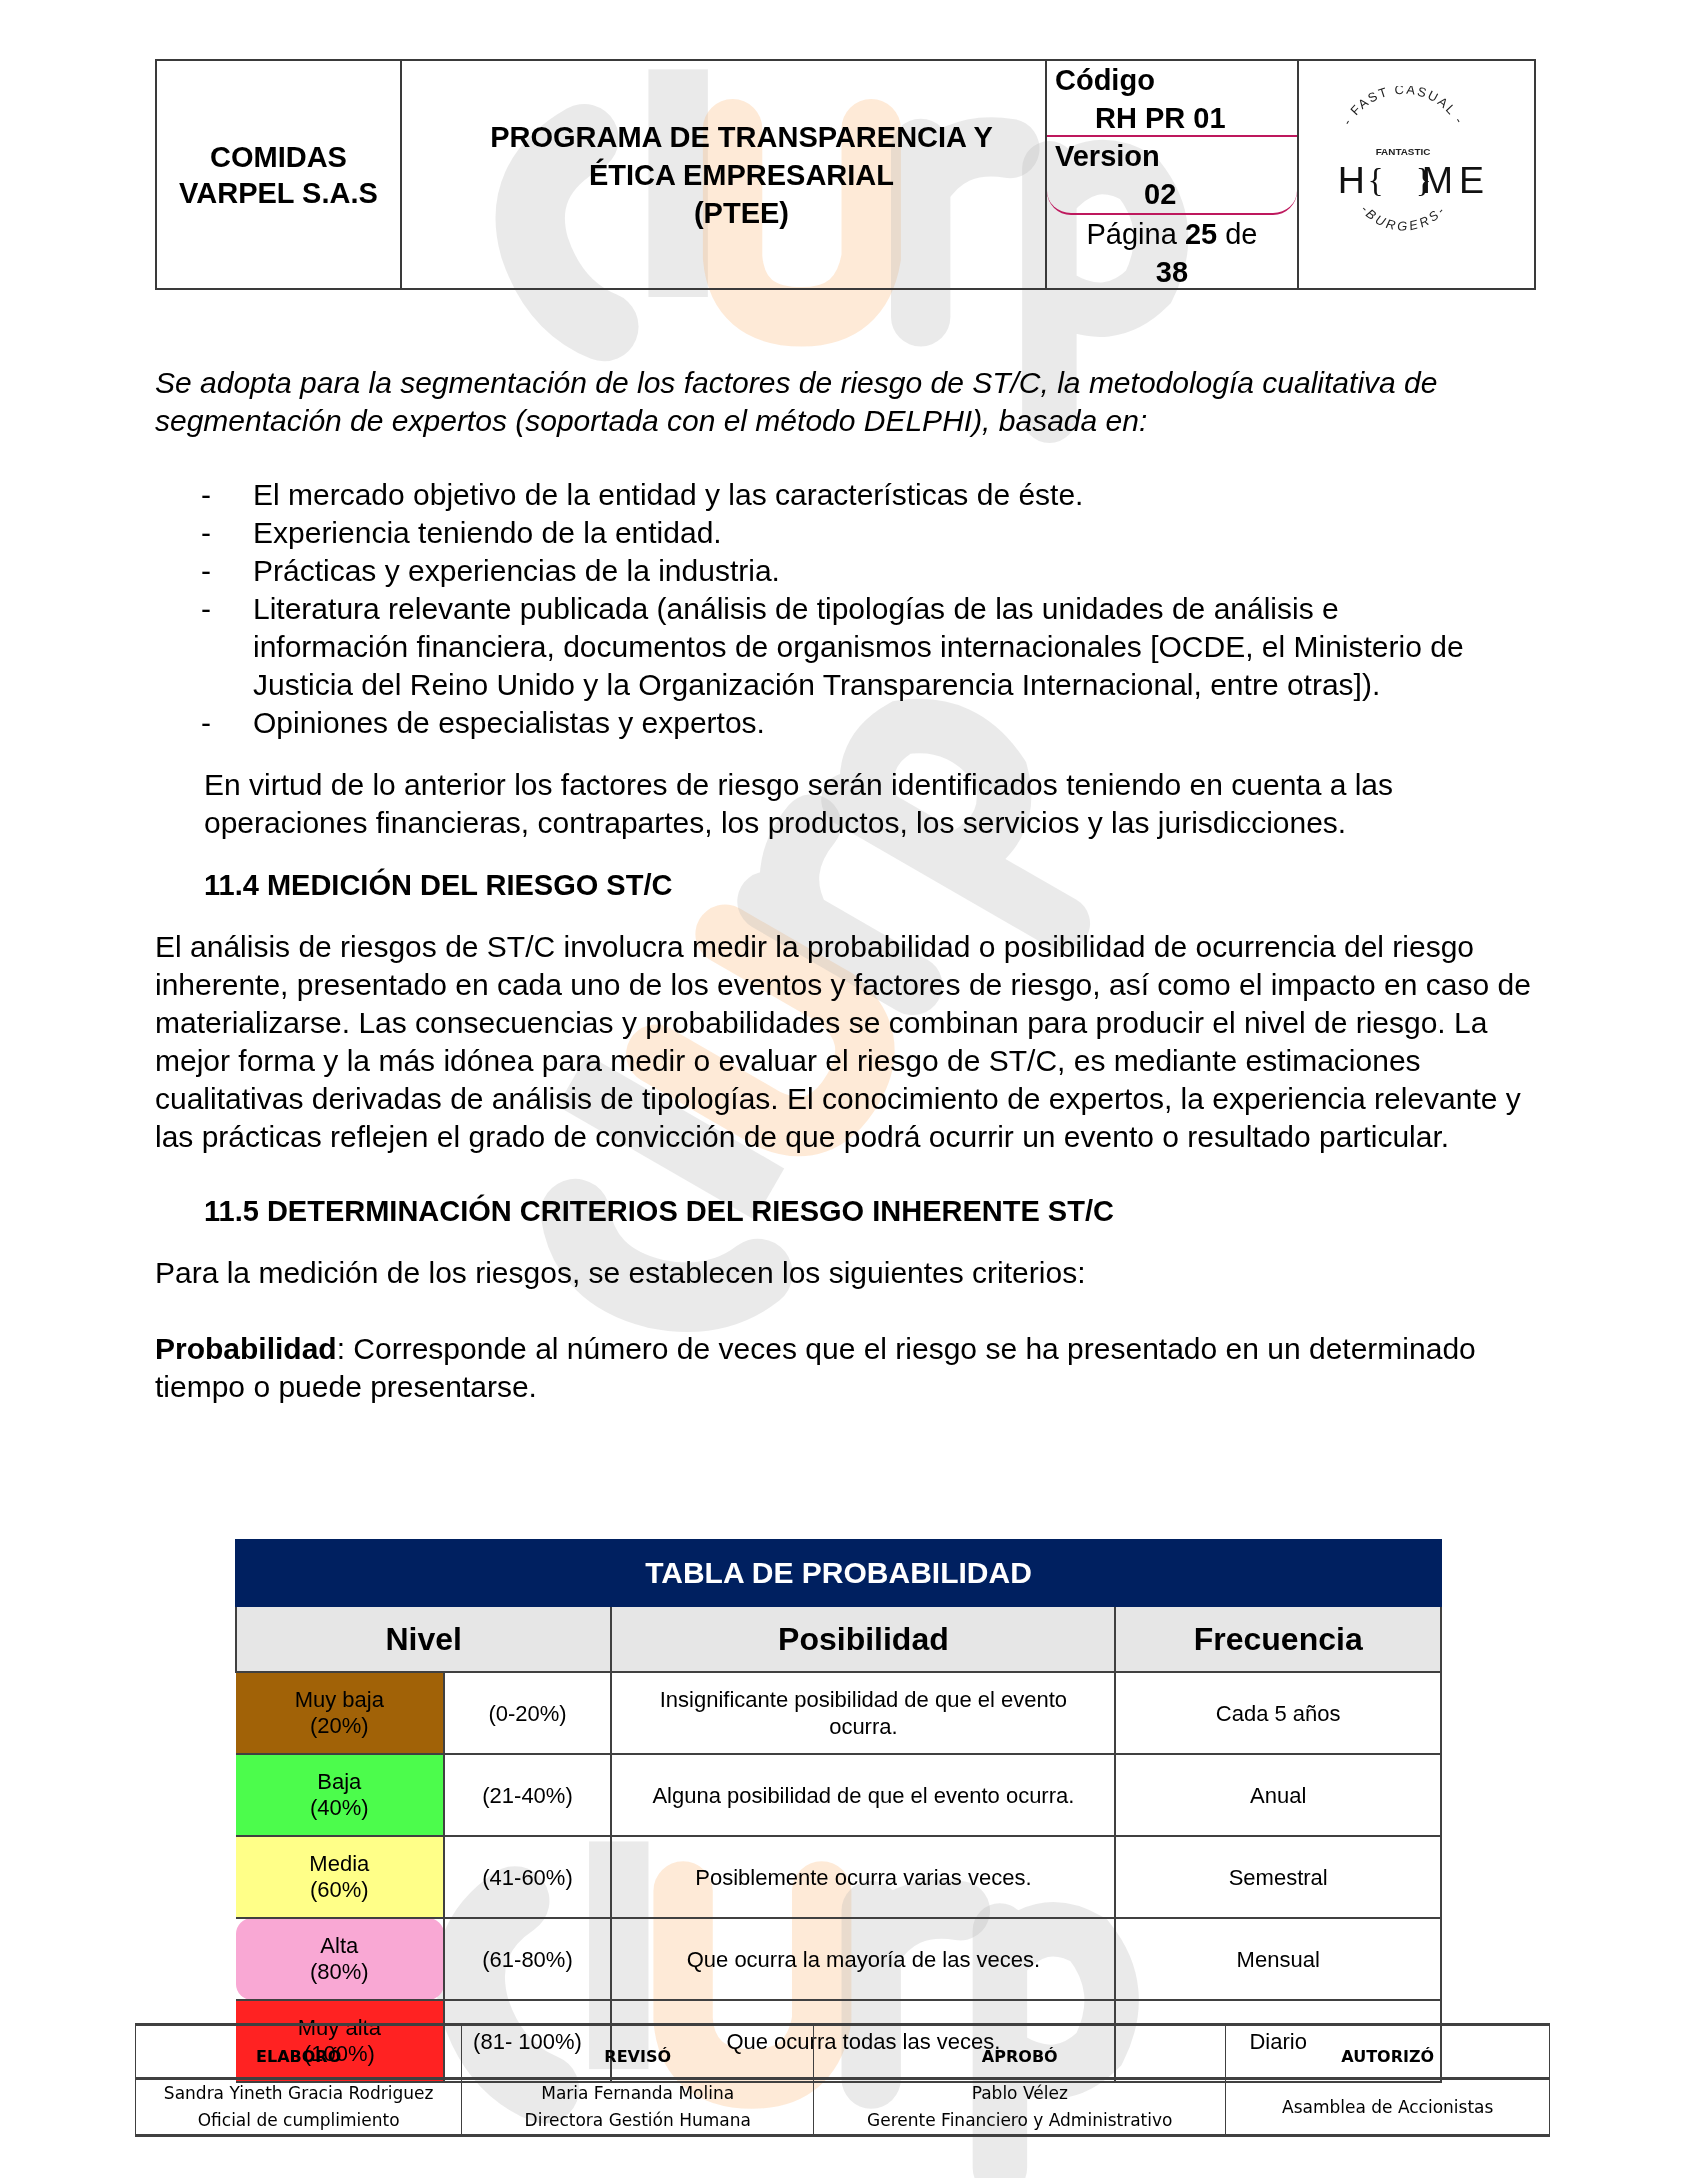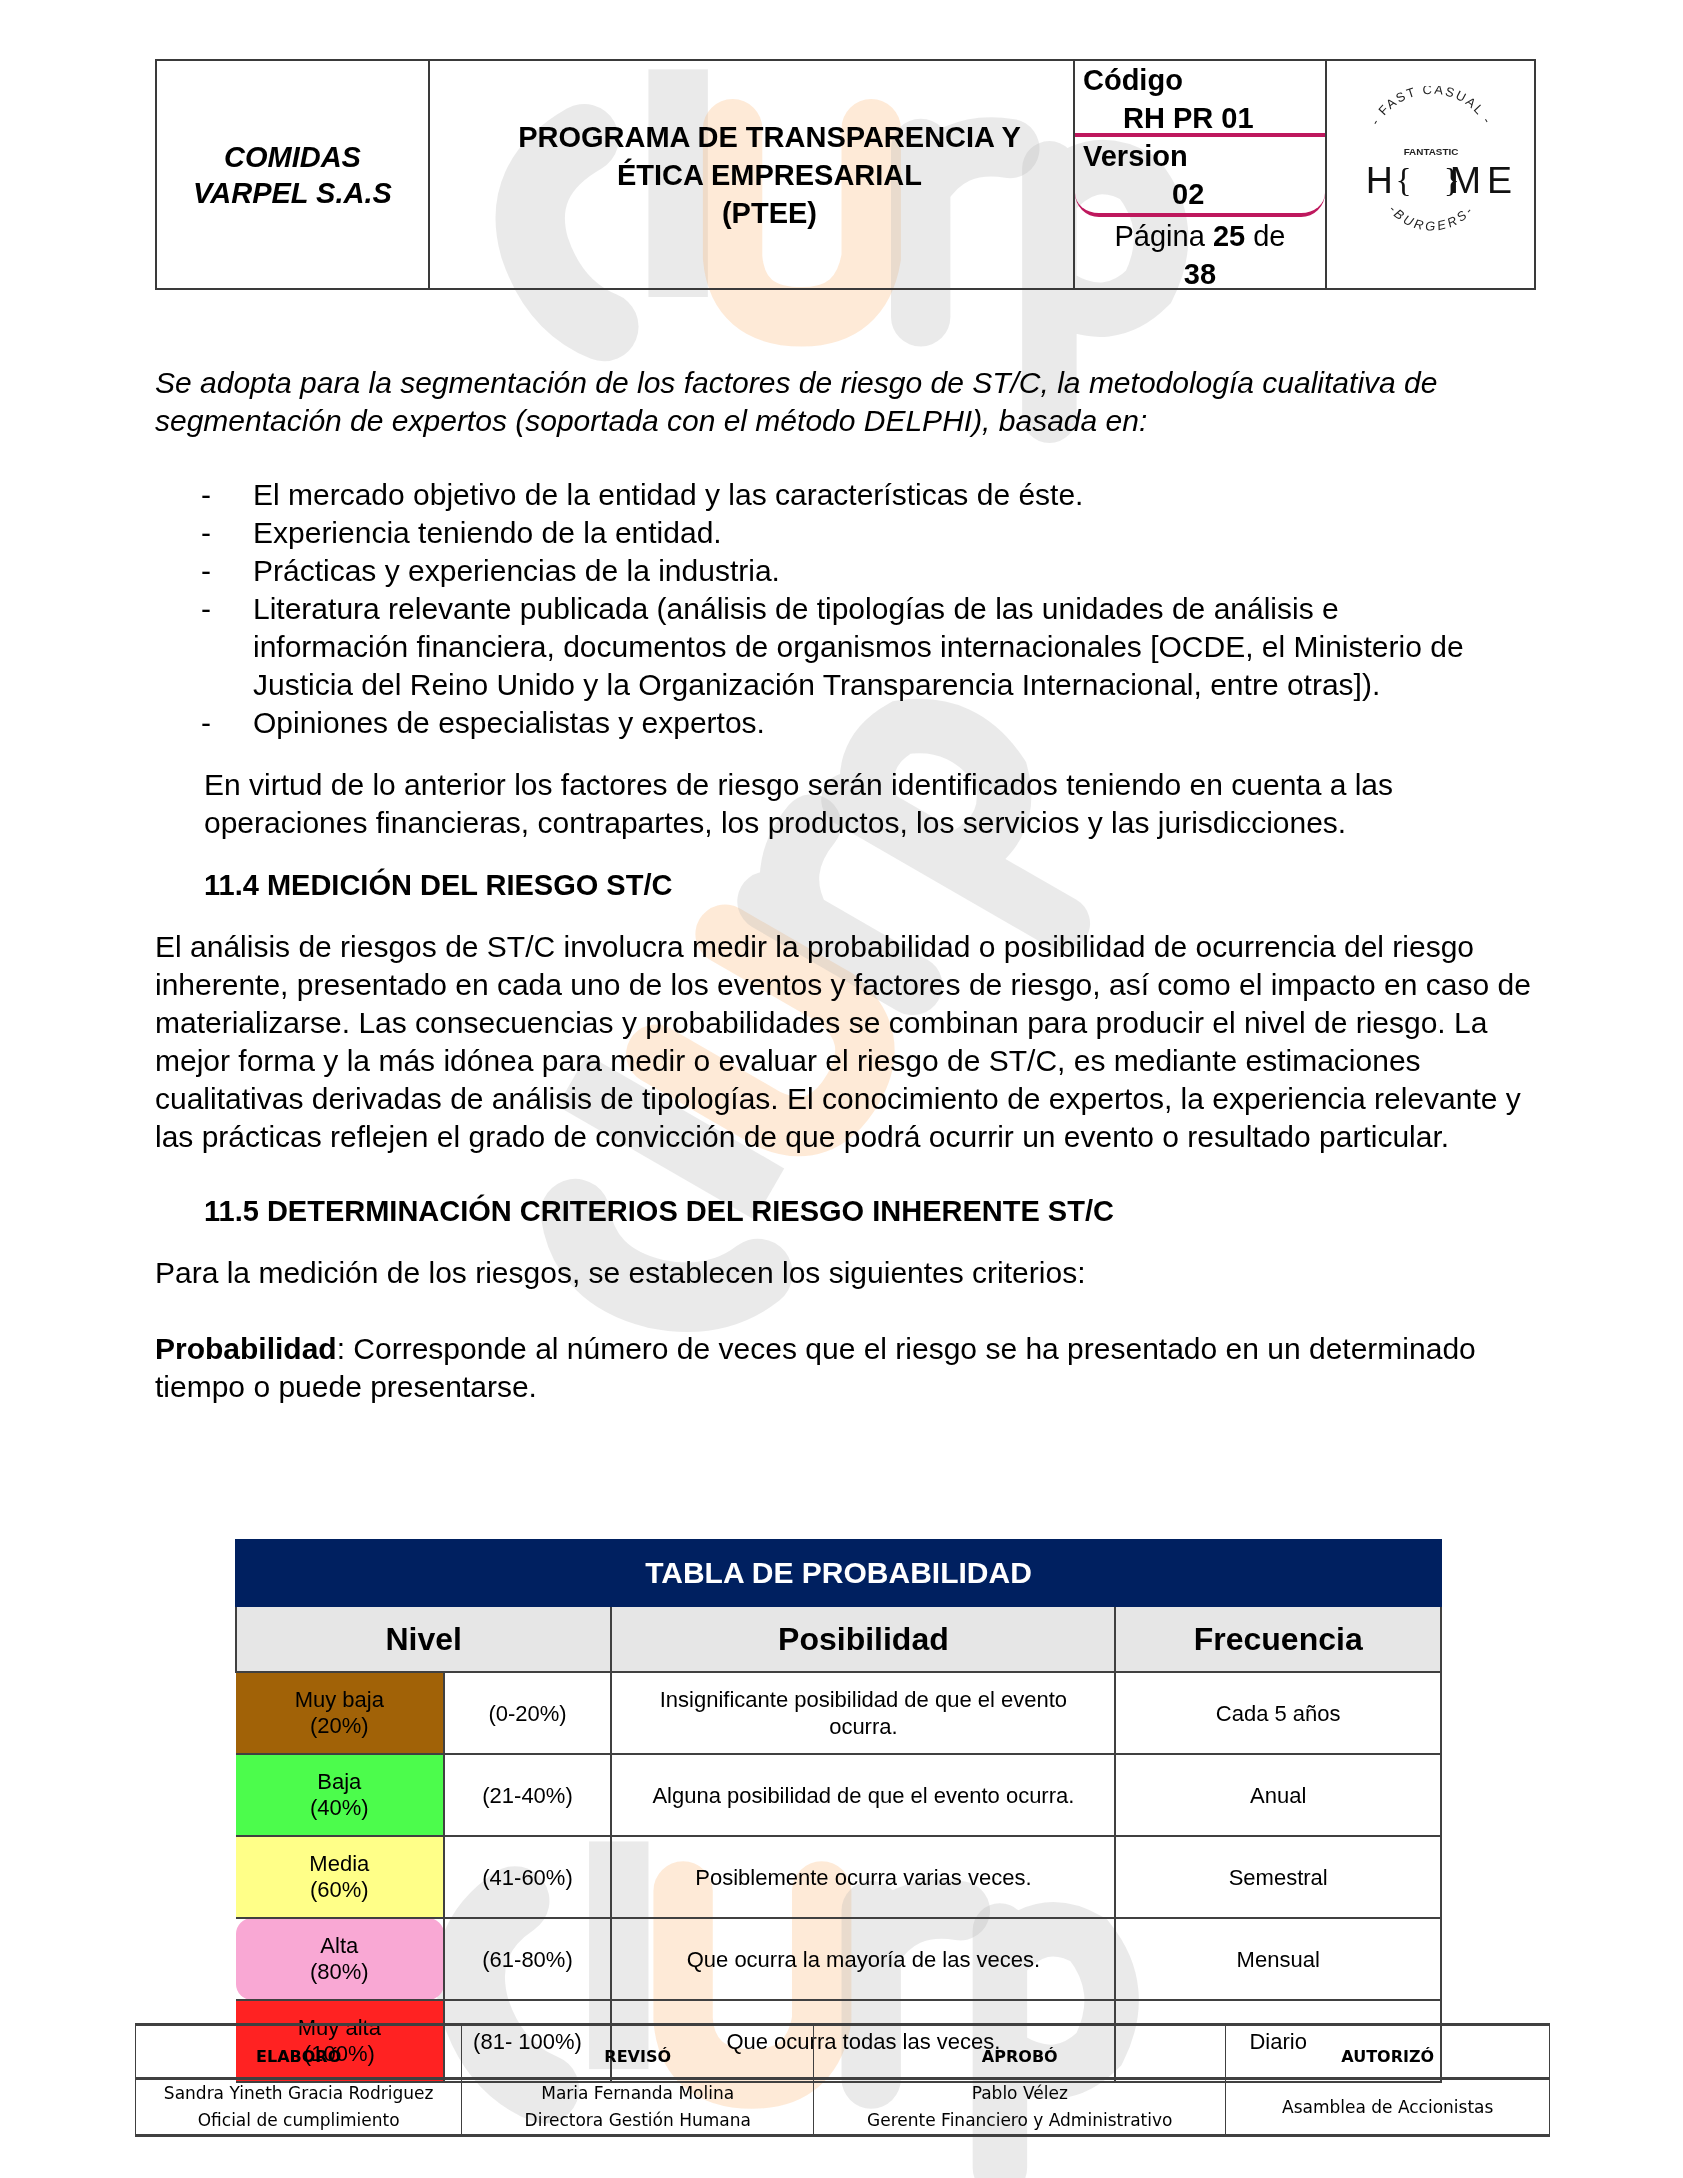--- a/index.html
+++ b/index.html
@@ -4,24 +4,24 @@
 <style>
   html, body { margin: 0; padding: 0; background: #ffffff; }
   body { width: 1683px; height: 2178px; position: relative; overflow: hidden;
          font-family: "Liberation Sans", sans-serif; color: #000; }
 
   
   .hdr { position: absolute; left: 155px; top: 59px; width: 1381px; height: 231px;
          border: 2px solid #3a3a3a; box-sizing: border-box; display: flex; z-index: 1; }
   .hdr-cell { border-right: 2px solid #3a3a3a; box-sizing: border-box; display: flex;
               align-items: center; justify-content: center; text-align: center; }
-  .hdr-company { width: 273px; font-weight: bold; font-size: 29px; line-height: 36px; font-style: italic; }
+  .hdr-company { width: 245px; font-weight: bold; font-size: 29px; line-height: 36px; }
   .hdr-title { width: 645px; font-weight: bold; font-size: 29px; line-height: 38px; padding-top: 0; padding-left: 36px; }
   .hdr-meta { width: 252px; display: flex; flex-direction: column; }
-  .meta-box { border-bottom: 4px solid #be185d; box-sizing: border-box; font-size: 29px; line-height: 38px; padding: 0 8px; }
+  .meta-box { border-bottom: 2px solid #be185d; box-sizing: border-box; font-size: 29px; line-height: 38px; padding: 0 8px; }
   .meta-box:last-child { border-bottom: none; }
   .meta-code { height: 76px; font-weight: bold; }
   .meta-version { height: 92px; font-weight: bold; border-radius: 24px; }
   .meta-page { height: 73px; text-align: center; }
   .meta-code .v { padding-left: 40px; }
   .meta-version .v { padding-left: 89px; }
   .hdr-logo { width: 206px; border-right: none; position: relative; }
 
   .logo { position: relative; width: 188px; height: 178px; }
   .logo svg { width: 188px; height: 178px; }

